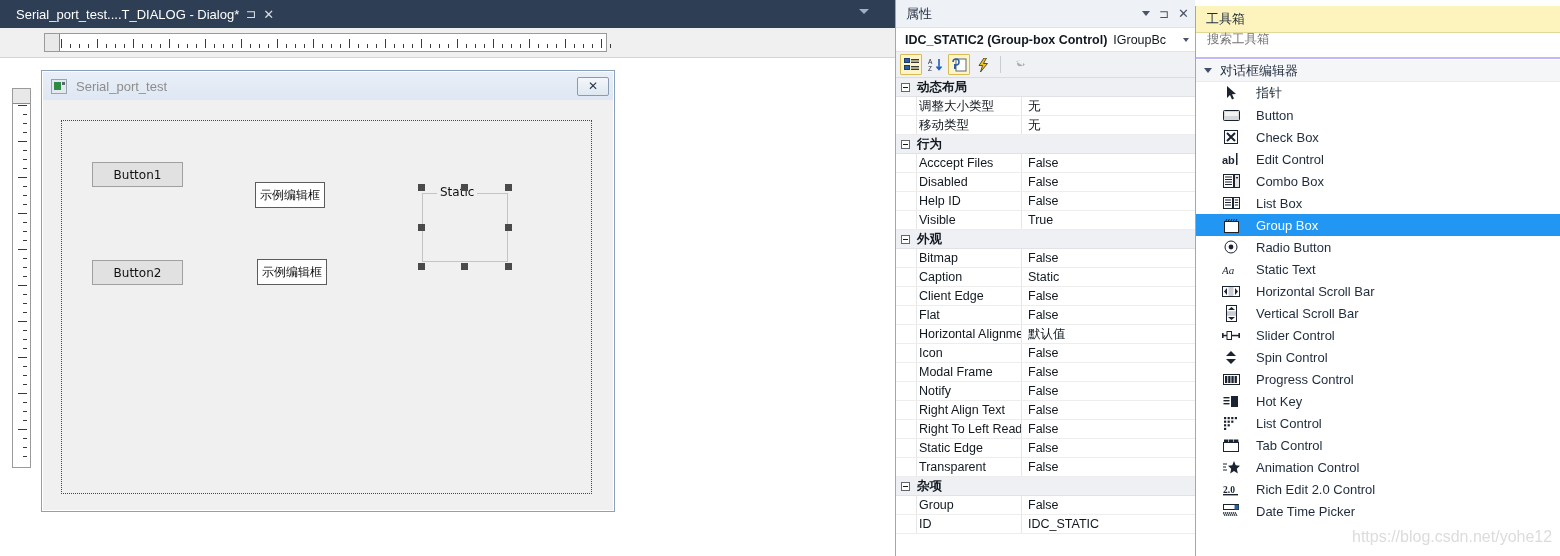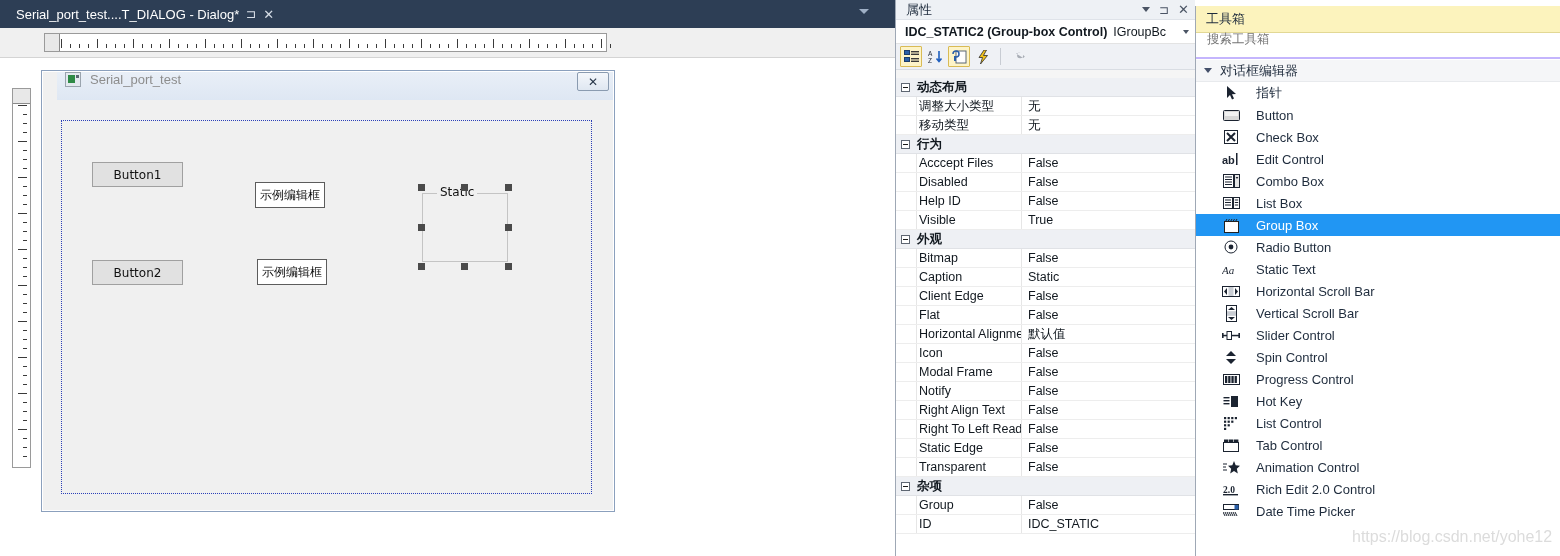--- a/index.html
+++ b/index.html
@@ -78,23 +78,23 @@
   .vruler .tick { position: absolute; right: 3px; height: 1px; background: #3a3a3a; }
 
   
   .dlg {
     position: absolute; left: 41px; top: 12px; width: 574px; height: 442px;
     background: #f0f0f0;
     border: 1px solid #8ba0bd;
     box-shadow: 0 0 0 1px #ffffff inset;
   }
   .dlg-titlebar {
-    position: absolute; left: 15px; top: 1px; right: 1px; height: 28px;
+    position: absolute; left: 1px; top: 1px; right: 1px; height: 28px;
     background: linear-gradient(to bottom, #e9eff7 0%, #dee7f3 100%);
-    display: flex; align-items: flex-start; padding: 0 4px 0 8px;
+    display: flex; align-items: center; padding: 0 4px 0 8px;
   }
   .dlg-appicon {
     width: 16px; height: 15px;
     border: 1px solid #9aa4ae;
     background: #e4e9ef;
     position: relative; flex: 0 0 auto;
   }
   .dlg-appicon::before {
     content: ""; position: absolute; left: 2px; top: 2px;
     width: 7px; height: 8px; background: #2f8a46;
@@ -150,21 +150,21 @@
     background: #4a4a4a;
   }
 
   
   #props-pane {
     position: absolute; left: 895px; top: 0; width: 300px; height: 556px;
     background: #f5f5f5;
     border-left: 1px solid #9fa8b5;
   }
   .panel-title {
-    height: 20px; background: #eef1f5;
+    height: 28px; background: #eef1f5;
     display: flex; align-items: center; padding: 0 6px 0 10px;
     font-size: 13px; color: #1e2b3c;
     border-bottom: 1px solid #dfe3e9;
   }
   .panel-title .ptxt { font-weight: normal; }
   .panel-title .pbtns {
     margin-left: auto; display: flex; align-items: center; gap: 9px;
     color: #4a5464;
   }
   .pcaret { width:0;height:0;border-left:4px solid transparent;border-right:4px solid transparent;border-top:5px solid #4a5464; }

